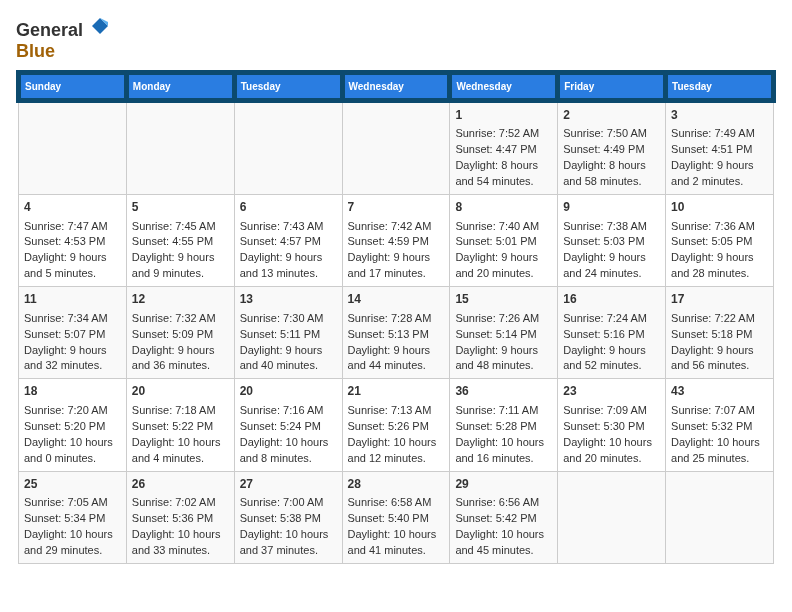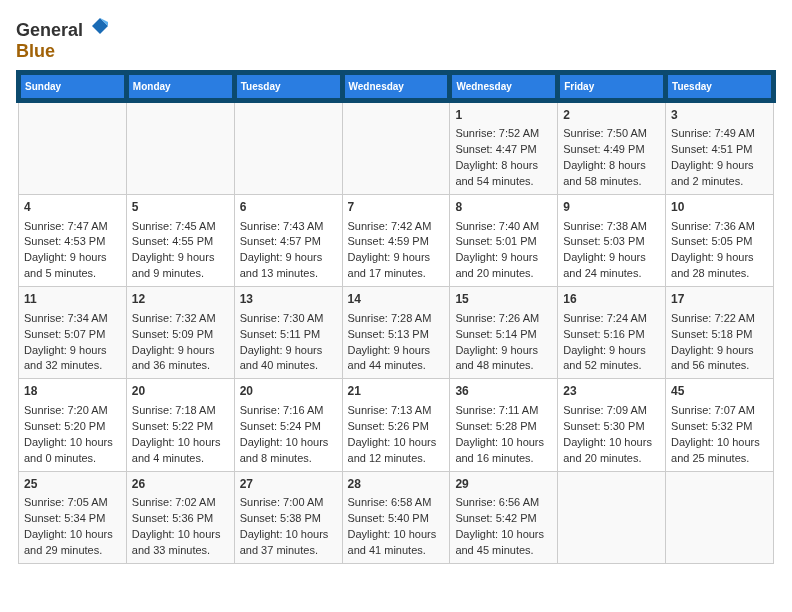--- a/index.html
+++ b/index.html
@@ -220,21 +220,21 @@
         </td>
         <td>
           <span class="day-number">36</span>
           <div class="day-info">Sunrise: 7:11 AM<br>Sunset: 5:28 PM<br>Daylight: 10 hours<br>and 16 minutes.</div>
         </td>
         <td>
           <span class="day-number">23</span>
           <div class="day-info">Sunrise: 7:09 AM<br>Sunset: 5:30 PM<br>Daylight: 10 hours<br>and 20 minutes.</div>
         </td>
         <td>
-          <span class="day-number">45</span>
+          <span class="day-number">43</span>
           <div class="day-info">Sunrise: 7:07 AM<br>Sunset: 5:32 PM<br>Daylight: 10 hours<br>and 25 minutes.</div>
         </td>
       </tr>
       <tr>
         <td>
           <span class="day-number">25</span>
           <div class="day-info">Sunrise: 7:05 AM<br>Sunset: 5:34 PM<br>Daylight: 10 hours<br>and 29 minutes.</div>
         </td>
         <td>
           <span class="day-number">26</span>

